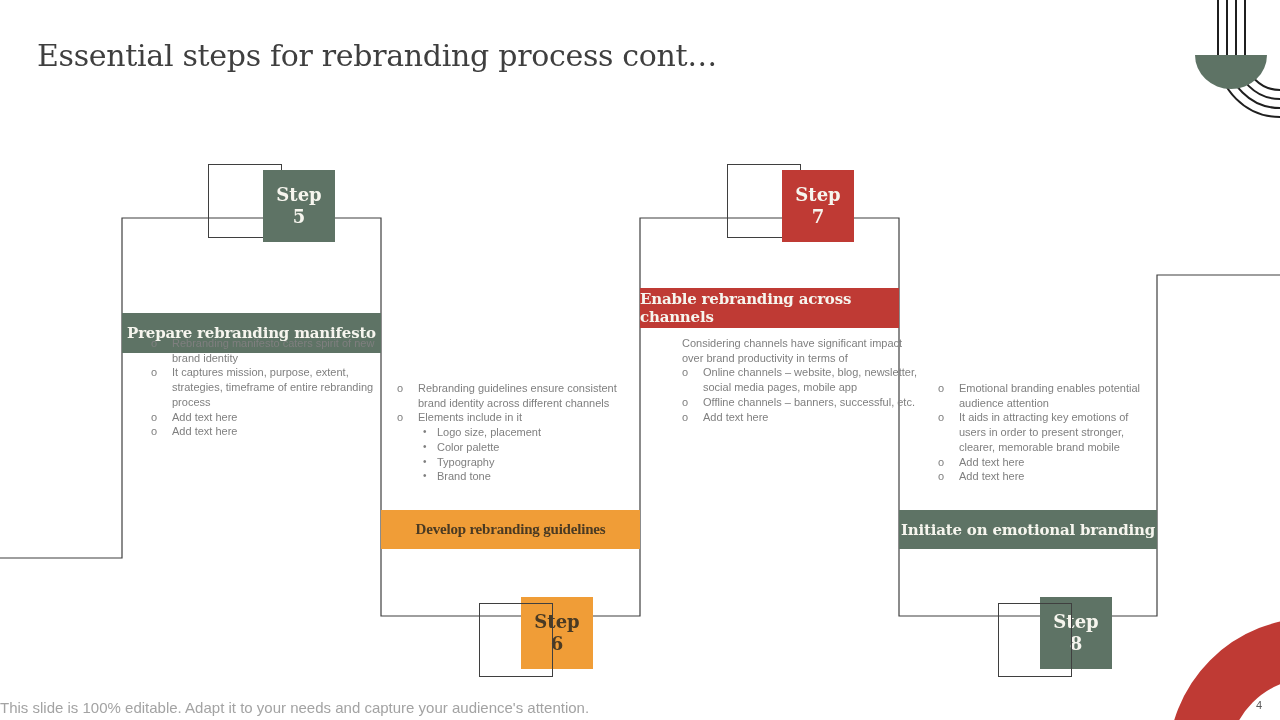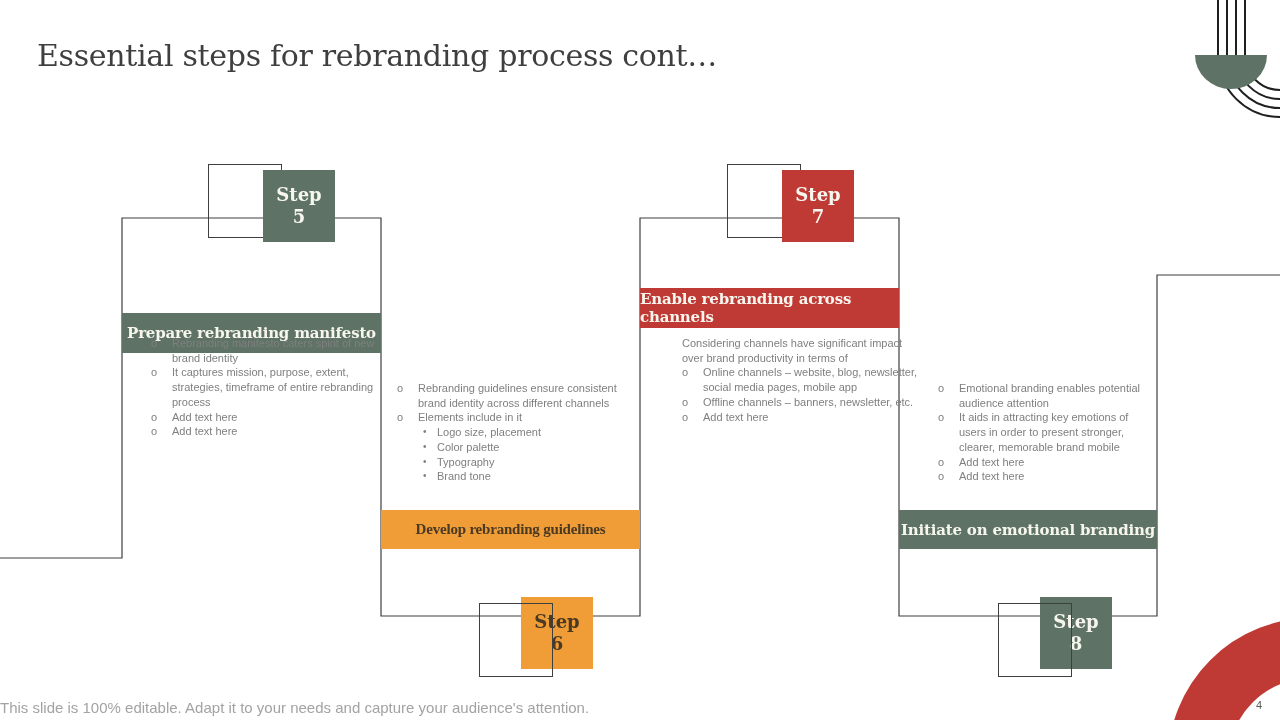--- a/index.html
+++ b/index.html
@@ -145,21 +145,21 @@
     <div class="items">
           <div class="item m-none">
             <span class="txt">Considering channels have significant impact over brand productivity in terms of</span>
           </div>
           <div class="item m-o">
             <span class="marker">o</span>
             <span class="txt">Online channels – website, blog, newsletter, social media pages, mobile app</span>
           </div>
           <div class="item m-o">
             <span class="marker">o</span>
-            <span class="txt">Offline channels – banners, newsletter, etc.</span>
+            <span class="txt">Offline channels – banners, successful, etc.</span>
           </div>
           <div class="item m-o">
             <span class="marker">o</span>
             <span class="txt">Add text here</span>
           </div>
         </div>
   </div>
       <div class="step-group p3 theme-green place-bottom">
     <div class="sq-outline"></div>
     <div class="sq-fill">

